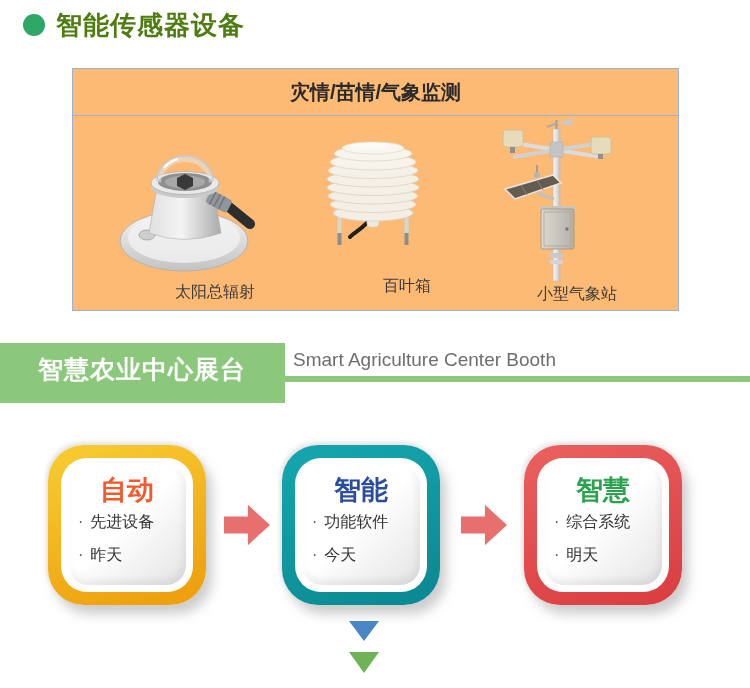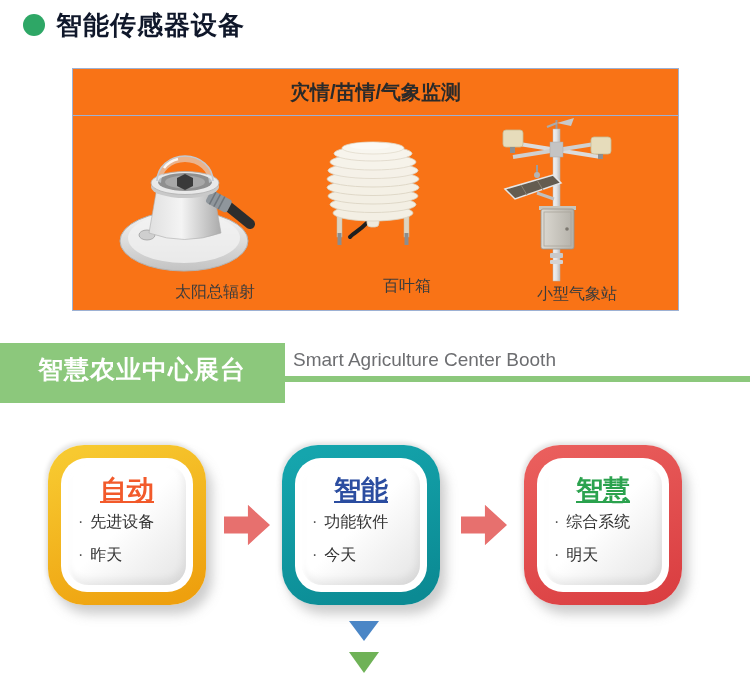--- a/index.html
+++ b/index.html
@@ -2,23 +2,23 @@
 <html><head>
 <meta charset="utf-8">
 <style>
   html,body{margin:0;padding:0;background:#fff;}
   .page{
     position:relative;width:750px;height:688px;background:#ffffff;overflow:hidden;
     font-family:"Liberation Sans","DejaVu Sans",sans-serif;
   }
   
   .hdr-dot{position:absolute;left:23px;top:14px;width:22px;height:22px;border-radius:50%;background:#2ea766;}
-  .hdr-title{position:absolute;left:56px;top:8px;font-size:26px;font-weight:bold;color:#0f172a;letter-spacing:1px;}
-  
-  .device-box{position:absolute;left:72px;top:68px;width:605px;height:241px;border:1px solid #9db1d3;background:#f97316;}
+  .hdr-title{position:absolute;left:56px;top:8px;font-size:26px;font-weight:bold;color:#4d7c0f;letter-spacing:1px;}
+  
+  .device-box{position:absolute;left:72px;top:68px;width:605px;height:241px;border:1px solid #9db1d3;background:#fdba74;}
   .device-box-title{height:46px;line-height:46px;text-align:center;font-size:20px;font-weight:600;color:#2a2a2a;border-bottom:1px solid #9db1d3;}
   .device{position:absolute;}
   .device-label{position:absolute;text-align:right;font-size:16px;color:#3c3c3c;}
   .lbl-1{left:44px;top:213px;width:138px;}
   .lbl-2{left:242px;top:207px;width:116px;}
   .lbl-3{left:424px;top:215px;width:120px;}
   .dev-1{left:44px;top:60px;}
   .dev-2{left:247px;top:70px;}
   .dev-3{left:424px;top:48px;}
   
@@ -29,21 +29,21 @@
   
   .card{position:absolute;top:445px;width:158px;height:160px;border-radius:36px;padding:13px;box-sizing:border-box;
         box-shadow:6px 9px 12px rgba(110,110,110,.35), -2px -3px 4px rgba(0,0,0,.10);}
   .card-1{left:48px;background:linear-gradient(160deg,#f7c930 8%,#eea00e 92%);}
   .card-2{left:282px;background:linear-gradient(160deg,#15a5ad 8%,#0b8a93 92%);}
   .card-3{left:524px;background:linear-gradient(160deg,#ea5f5d 5%,#da3e41 95%);}
   .card-white{width:100%;height:100%;background:#fff;border-radius:26px;padding:7px;box-sizing:border-box;}
   .card-plate{width:100%;height:100%;border-radius:20px;box-sizing:border-box;padding-top:10px;
       background:linear-gradient(135deg,#ffffff 48%,#e4e4e4 100%);
       box-shadow:inset 2px 2px 3px rgba(255,255,255,.95), inset -2px -5px 8px rgba(0,0,0,.07);}
-  .card-title{display:block;text-align:center;font-size:27px;font-weight:bold;height:30px;line-height:30px;text-decoration:underline;}
+  .card-title{display:block;text-align:center;font-size:27px;font-weight:bold;height:30px;line-height:30px;}
   .t-1{color:#f25a2b;} .t-2{color:#2b4da0;} .t-3{color:#2ba24e;}
   .card-items{padding-left:10px;}
   .bullet-line{font-size:16px;color:#333;line-height:33px;white-space:nowrap;}
   .bullet-line .b{color:#555;margin-right:7px;}
   
   .arrow-right{position:absolute;top:504px;width:46px;height:42px;background:#e7706e;
       clip-path:polygon(0% 30%,52% 30%,52% 2%,100% 50%,52% 98%,52% 70%,0% 70%);}
   .ar-1{left:224px;} .ar-2{left:461px;}
   .tri{position:absolute;left:349px;width:30px;background:#4a86c6;clip-path:polygon(0 0,100% 0,50% 100%);}
   .tri-blue{top:621px;height:20px;background:#4a86c6;}

